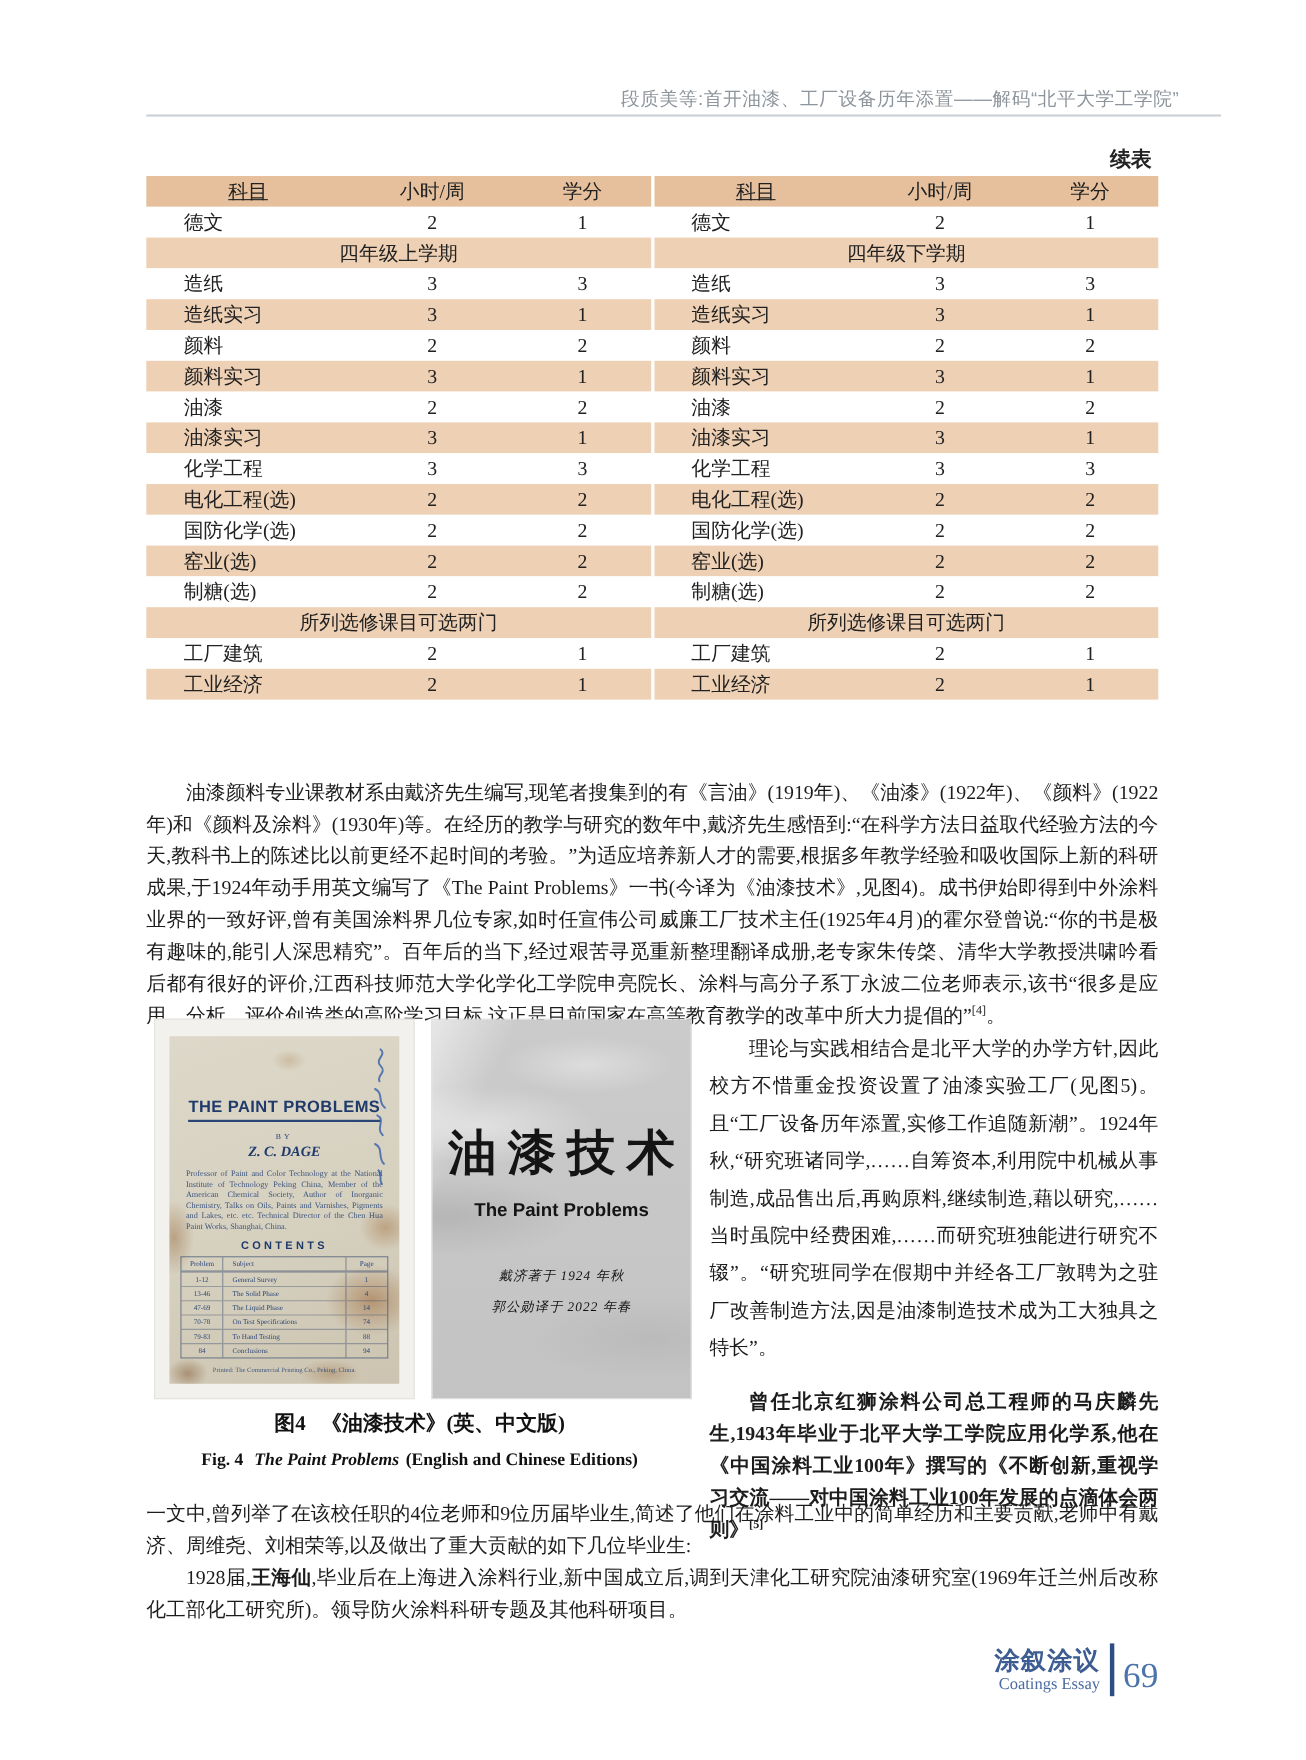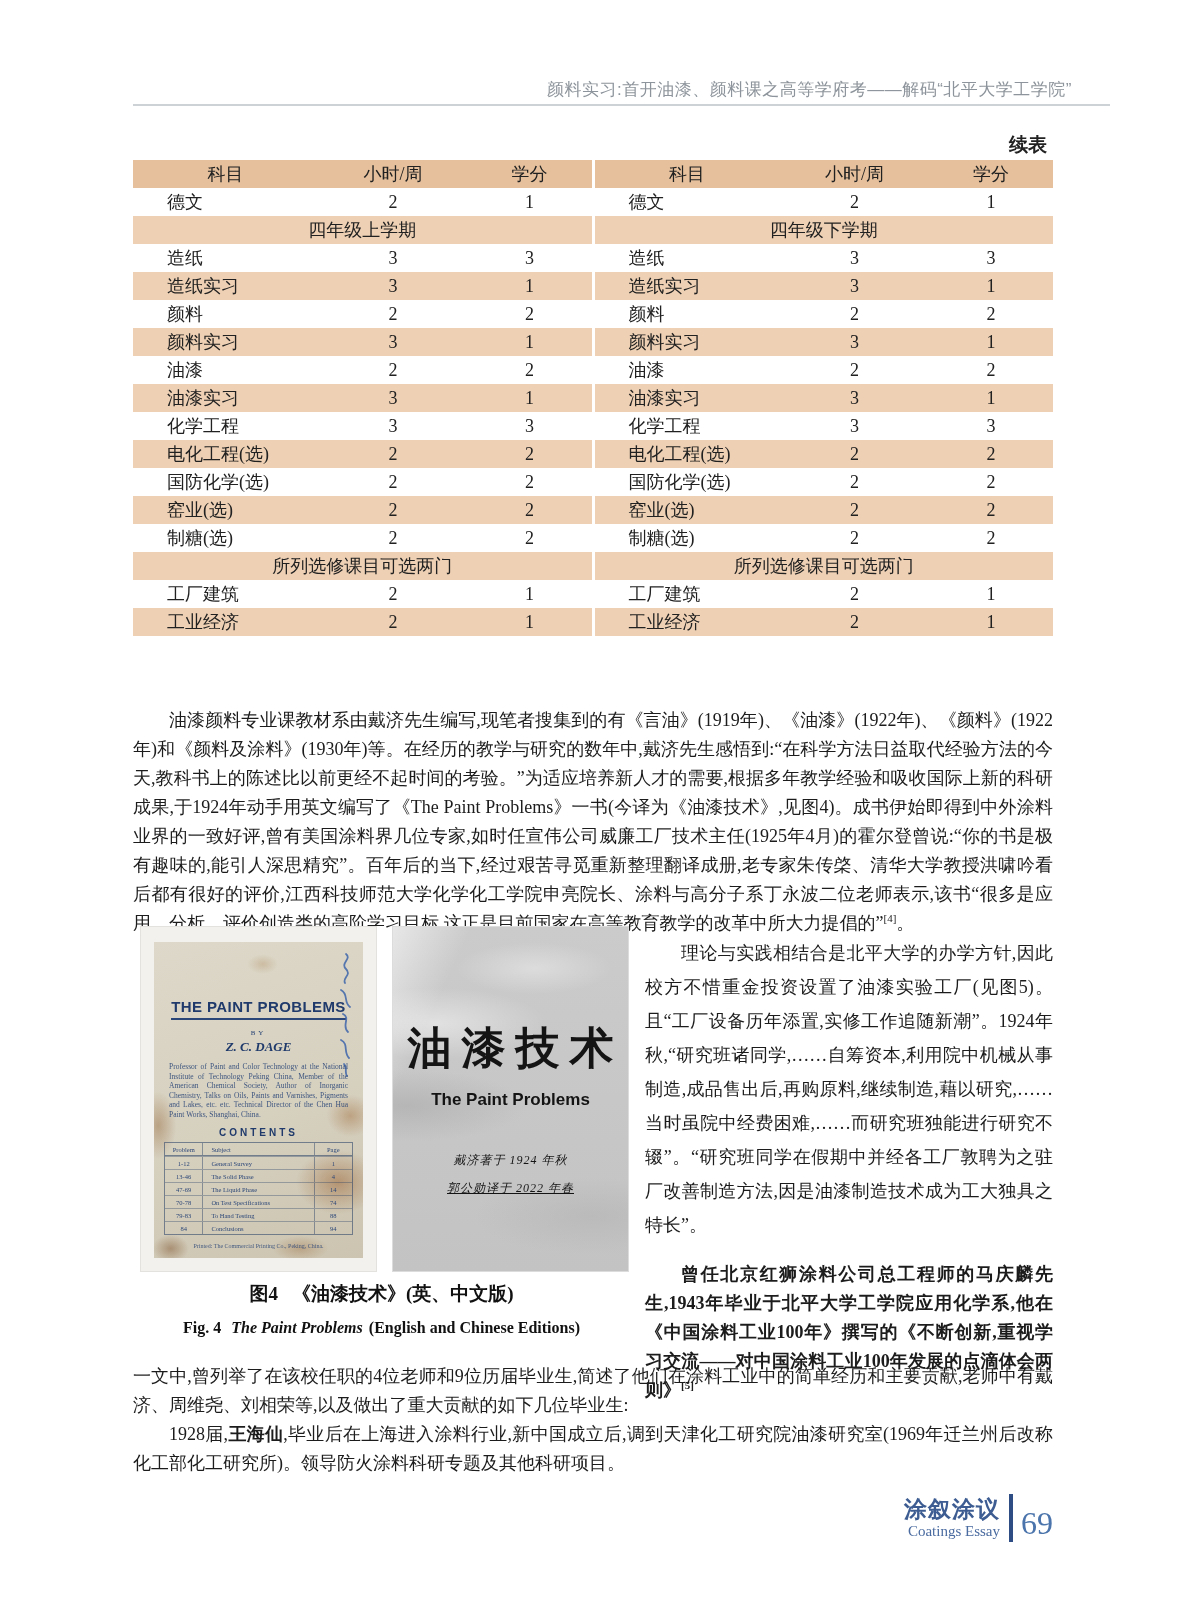--- a/index.html
+++ b/index.html
@@ -16,21 +16,21 @@
 
   
   .tables{position:absolute;left:133px;top:160px;width:920px;display:flex;gap:3px;}
   .ctable{width:458.5px;}
   .crow{display:flex;height:28px;line-height:28px;font-size:18px;}
   .crow.chead{background:#e6c09c;font-weight:normal;}
   .crow.tan{background:#eed0b4;}
   .crow.white{background:#ffffff;}
   .ccell{overflow:hidden;white-space:nowrap;}
   .ccell.c0{width:185px;padding-left:34px;box-sizing:border-box;text-align:left;}
-  .chead .ccell.c0{text-align:center;padding-left:0;}
+  .chead .ccell.c0{text-align:center;padding-left:0;text-decoration:underline;}
   .ccell.c1{width:150px;text-align:center;}
   .ccell.c2{width:123px;text-align:center;}
   .ccell.cspan{width:100%;text-align:center;}
 
   
   .para{text-align:justify;font-size:18px;color:#1c1c1c;}
   .p1{position:absolute;left:133px;top:688px;width:920px;line-height:29px;text-indent:2em;}
   sup{font-size:11px;line-height:0;}
 
   
@@ -71,21 +71,21 @@
       radial-gradient(170px 55px at 18% 28%, rgba(255,255,255,.45), rgba(255,255,255,0) 65%),
       radial-gradient(200px 60px at 6% 52%, rgba(168,168,168,.55), rgba(168,168,168,0) 60%),
       radial-gradient(170px 55px at 85% 84%, rgba(180,180,180,.6), rgba(180,180,180,0) 70%),
       radial-gradient(120px 40px at 60% 12%, rgba(255,255,255,.35), rgba(255,255,255,0) 65%),
       linear-gradient(180deg,#cbcbcb,#c3c3c3);
     border:1px solid #dcdcdc;text-align:center;color:#141414;}
   .bc-title{margin-top:92px;font-size:44px;font-weight:bold;letter-spacing:10px;padding-left:10px;
             font-family:"Liberation Serif","DejaVu Serif",serif;}
   .bc-en{margin-top:12px;font-family:"Liberation Sans","DejaVu Sans",sans-serif;font-size:17px;font-weight:bold;}
   .bc-line1{margin-top:42px;font-size:12px;font-style:italic;letter-spacing:1px;}
-  .bc-line2{margin-top:11px;font-size:12px;font-style:italic;letter-spacing:1px;text-decoration:underline;}
+  .bc-line2{margin-top:11px;font-size:12px;font-style:italic;letter-spacing:1px;}
 
   .cap-zh{margin-top:9px;text-align:center;font-size:19px;font-weight:bold;color:#111;}
   .cap-zh .cap-label{margin-right:14px;}
   .cap-en{margin-top:12px;text-align:center;font-size:16px;font-weight:bold;color:#111;}
   .cap-en .cap-label{margin-right:10px;}
   .cap-en .cap-italic{font-style:italic;margin-right:6px;}
 
   
   .rcol{position:absolute;left:645px;top:918px;width:408px;}
   .rp1{line-height:34px;text-indent:2em;}
@@ -106,21 +106,21 @@
         color:#3c5c92;letter-spacing:1px;line-height:26px;}
   .f-en{font-size:15px;color:#4a6ba0;line-height:18px;}
   .f-bar{width:4px;height:48px;background:#2e4d85;margin-right:8px;}
   .f-num{font-size:32px;color:#4a74ab;padding-top:10px;}
 </style>
 </head>
 <body>
 
 <div class="page">
 
-  <div class="running-head">颜料实习:首开油漆、颜料课之高等学府考——解码“北平大学工学院”</div>
+  <div class="running-head">段质美等:首开油漆、工厂设备历年添置——解码“北平大学工学院”</div>
   <div class="head-rule"></div>
 
   <div class="cont-label">续表</div>
 
   <div class="tables">
     <div class="ctable">
         <div class="crow chead">
           <div class="ccell c0">科目</div>
           <div class="ccell c1">小时/周</div>
           <div class="ccell c2">学分</div>

